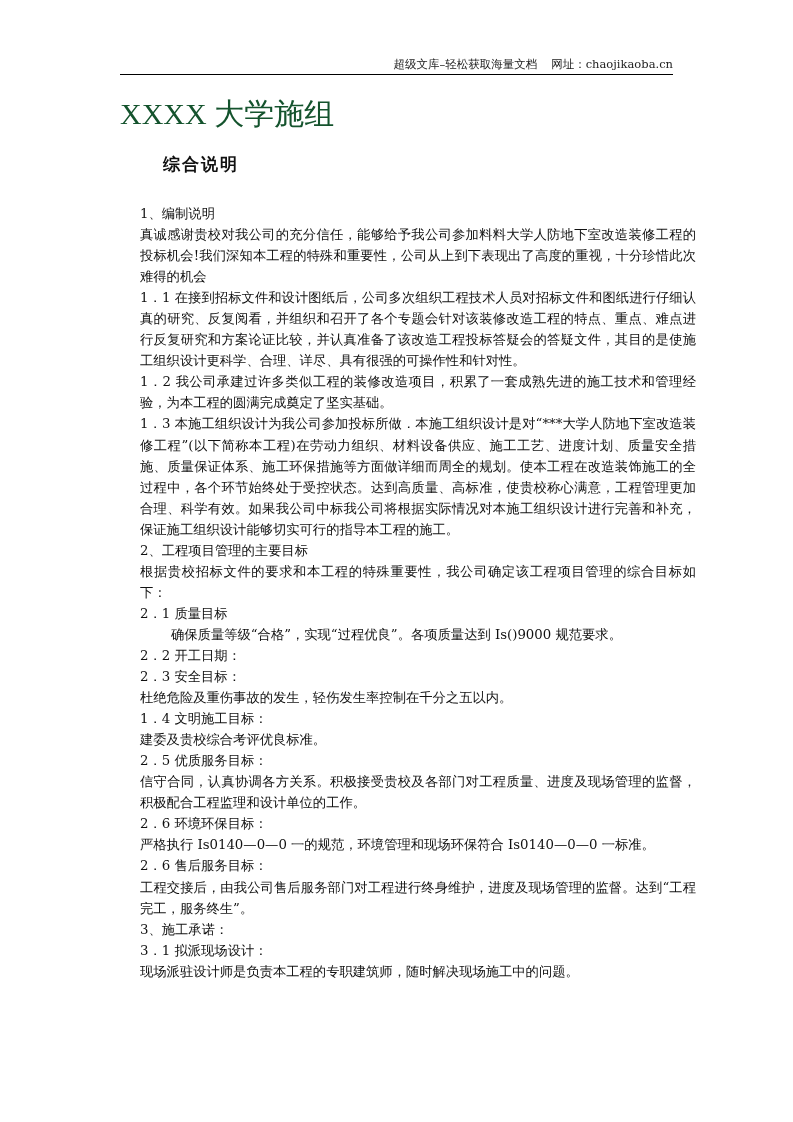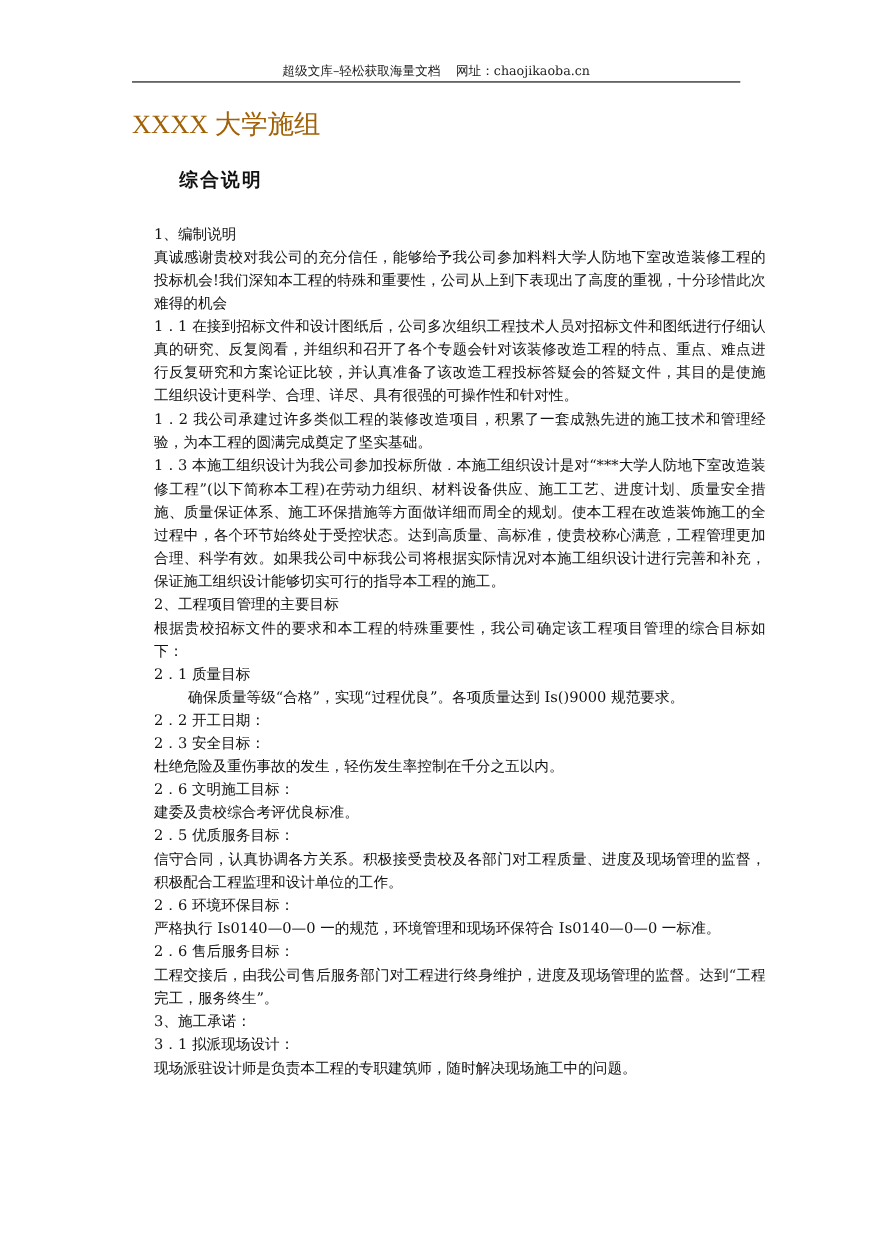--- a/index.html
+++ b/index.html
@@ -4,26 +4,26 @@
   <style>
     html, body { margin: 0; padding: 0; background: #ffffff; }
     body {
       width: 793px; height: 1122px; position: relative; overflow: hidden;
       font-family: "DejaVu Serif", "Liberation Serif", serif;
       color: #111;
     }
     .header {
       position: absolute; left: 120px; top: 57px; width: 553px;
       height: 17px; border-bottom: 1px solid #000;
-      font-size: 11.5px; text-align: center; color: #222; line-height: 14px;
+      font-size: 11.5px; text-align: right; color: #222; line-height: 14px;
     }
     .header .sep { display: inline-block; width: 14px; }
     .title {
       position: absolute; left: 120px; top: 96px;
-      font-size: 24px; line-height: 36px; color: #a16207;
+      font-size: 30px; line-height: 36px; color: #14532d;
       font-family: "Liberation Serif", "DejaVu Serif", serif;
       letter-spacing: 0px;
     }
     .subtitle {
       position: absolute; left: 163px; top: 152px;
       font-size: 17px; font-weight: bold; line-height: 24px;
       font-family: "DejaVu Sans", sans-serif; letter-spacing: 2px;
     }
     .body {
       position: absolute; left: 120px; top: 203px; width: 556px;
@@ -48,21 +48,21 @@
   <p>1．1 在接到招标文件和设计图纸后，公司多次组织工程技术人员对招标文件和图纸进行仔细认真的研究、反复阅看，并组织和召开了各个专题会针对该装修改造工程的特点、重点、难点进行反复研究和方案论证比较，并认真准备了该改造工程投标答疑会的答疑文件，其目的是使施工组织设计更科学、合理、详尽、具有很强的可操作性和针对性。</p>
   <p>1．2 我公司承建过许多类似工程的装修改造项目，积累了一套成熟先进的施工技术和管理经验，为本工程的圆满完成奠定了坚实基础。</p>
   <p>1．3 本施工组织设计为我公司参加投标所做．本施工组织设计是对“***大学人防地下室改造装修工程”(以下简称本工程)在劳动力组织、材料设备供应、施工工艺、进度计划、质量安全措施、质量保证体系、施工环保措施等方面做详细而周全的规划。使本工程在改造装饰施工的全过程中，各个环节始终处于受控状态。达到高质量、高标准，使贵校称心满意，工程管理更加合理、科学有效。如果我公司中标我公司将根据实际情况对本施工组织设计进行完善和补充，保证施工组织设计能够切实可行的指导本工程的施工。</p>
   <p>2、工程项目管理的主要目标</p>
   <p>根据贵校招标文件的要求和本工程的特殊重要性，我公司确定该工程项目管理的综合目标如下：</p>
   <p>2．1 质量目标</p>
   <p class="indent">确保质量等级“合格”，实现“过程优良”。各项质量达到 Is()9000 规范要求。</p>
   <p>2．2 开工日期：</p>
   <p>2．3 安全目标：</p>
   <p>杜绝危险及重伤事故的发生，轻伤发生率控制在千分之五以内。</p>
-  <p>2．6 文明施工目标：</p>
+  <p>1．4 文明施工目标：</p>
   <p>建委及贵校综合考评优良标准。</p>
   <p>2．5 优质服务目标：</p>
   <p>信守合同，认真协调各方关系。积极接受贵校及各部门对工程质量、进度及现场管理的监督，积极配合工程监理和设计单位的工作。</p>
   <p>2．6 环境环保目标：</p>
   <p>严格执行 Is0140—0—0 一的规范，环境管理和现场环保符合 Is0140—0—0 一标准。</p>
   <p>2．6 售后服务目标：</p>
   <p>工程交接后，由我公司售后服务部门对工程进行终身维护，进度及现场管理的监督。达到“工程完工，服务终生”。</p>
   <p>3、施工承诺：</p>
   <p>3．1 拟派现场设计：</p>
   <p>现场派驻设计师是负责本工程的专职建筑师，随时解决现场施工中的问题。</p>

